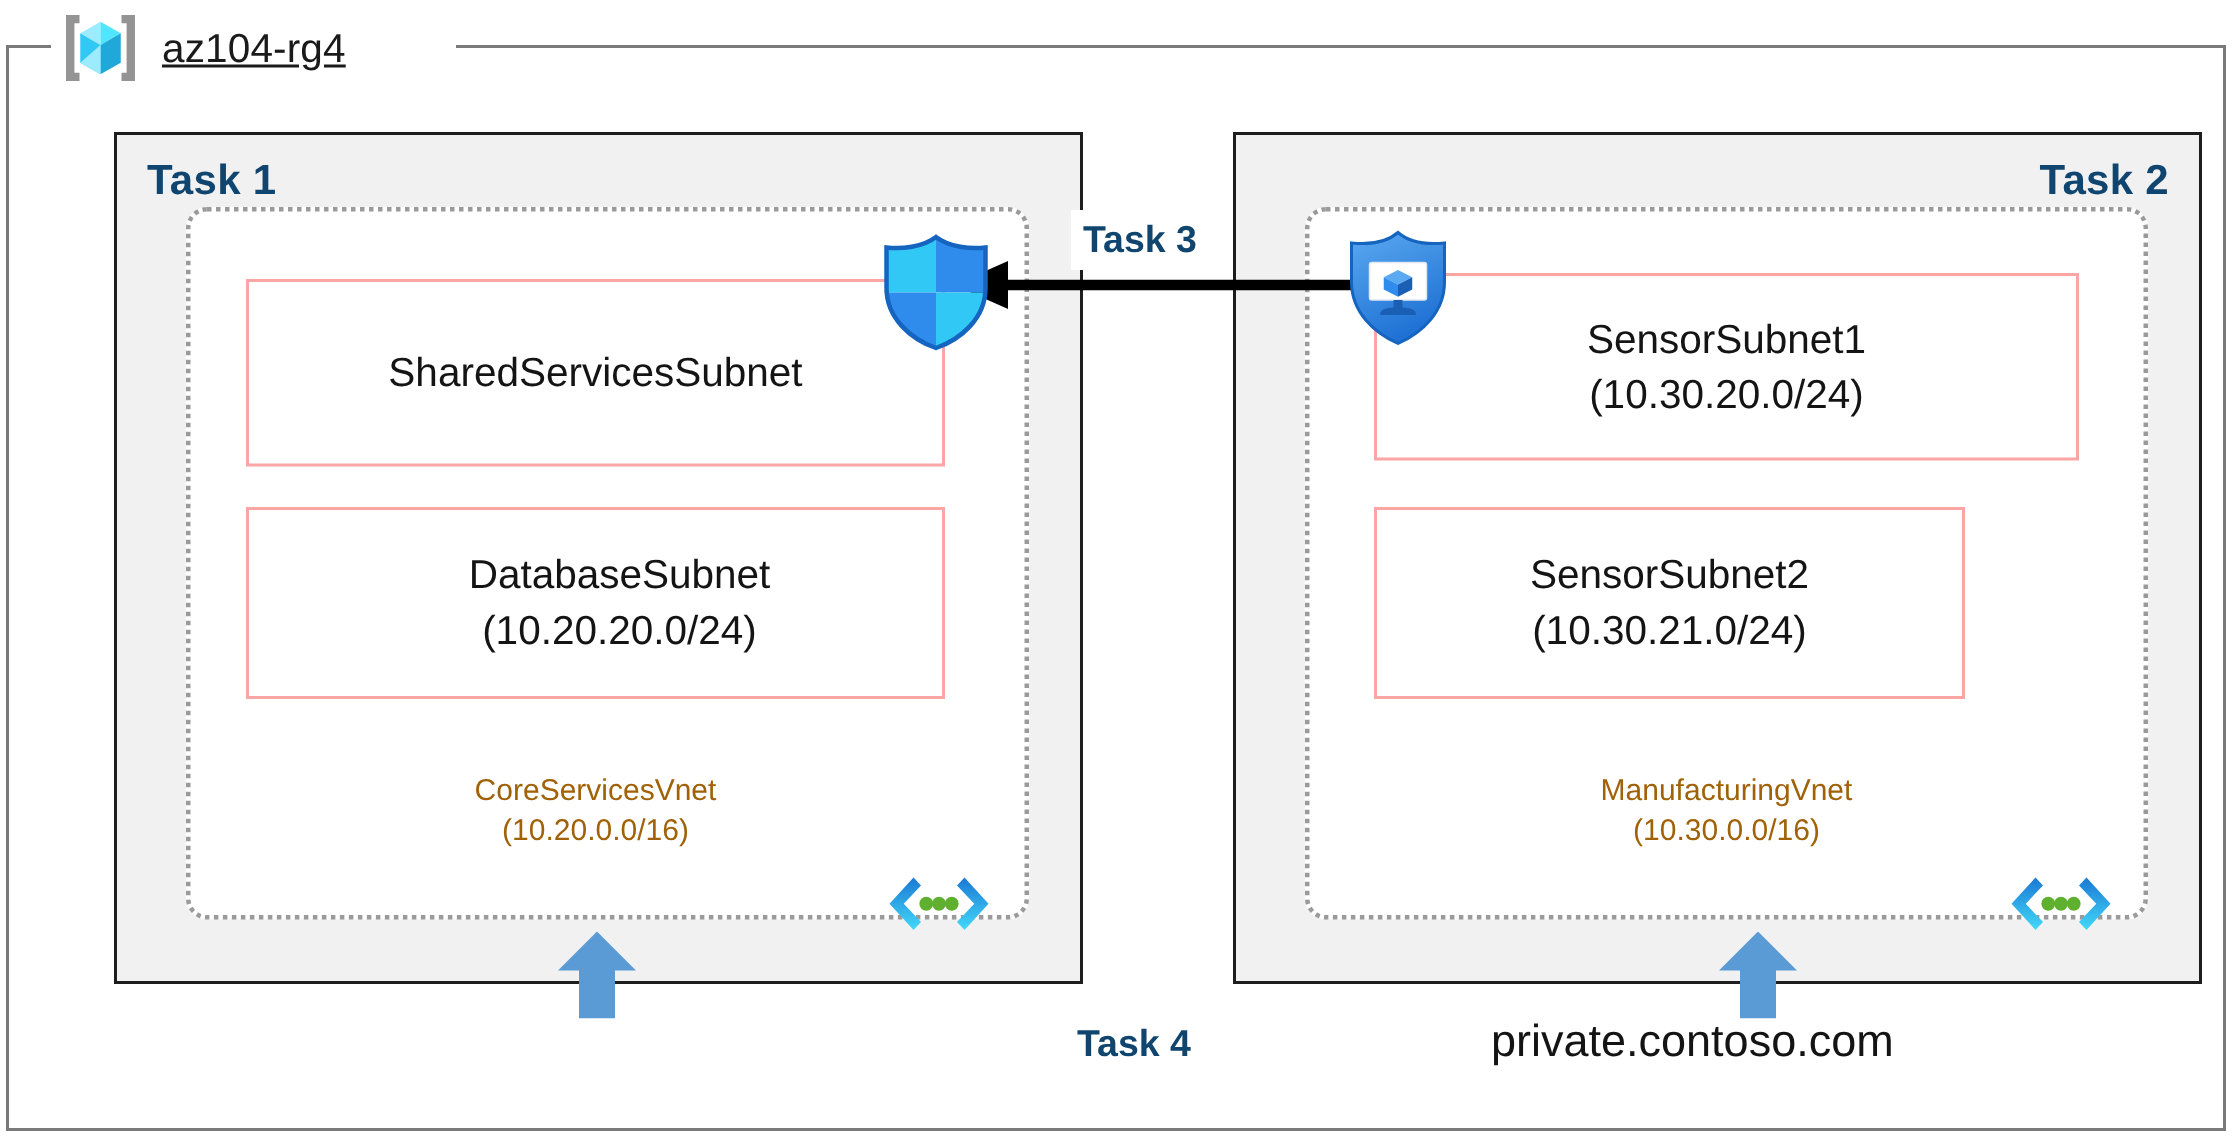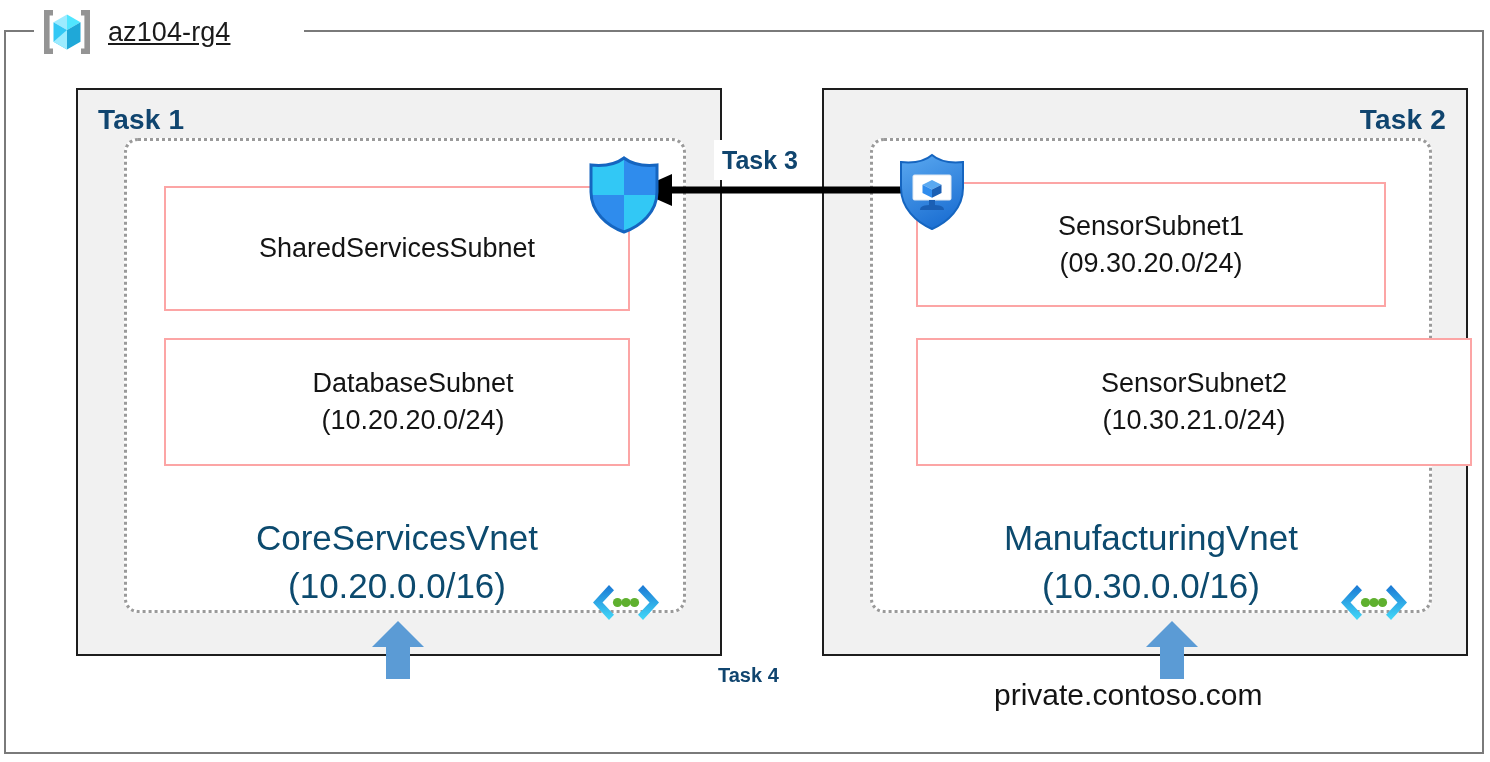--- a/index.html
+++ b/index.html
@@ -110,28 +110,28 @@
   }
   .subnet .line {
     font-size: 27px;
     color: #141414;
     line-height: 1.36;
     white-space: nowrap;
   }
   #subnet-l1 { left: 164px;  top: 186px; width: 466px; height: 125px; }
   #subnet-l2 { left: 164px;  top: 338px; width: 466px; height: 128px; padding-left: 32px; }
   #subnet-r1 { left: 916px;  top: 182px; width: 470px; height: 125px; }
-  #subnet-r2 { left: 916px;  top: 338px; width: 556px; height: 128px; }
+  #subnet-r2 { left: 916px;  top: 338px; width: 394px; height: 128px; }
 
   
   .vnet-caption {
     position: absolute;
     text-align: center;
-    font-size: 35px;
-    color: #0c4a6e;
+    font-size: 20px;
+    color: #a16207;
     line-height: 1.36;
     white-space: nowrap;
   }
   #caption-left  { left: 164px; top: 514px; width: 466px; }
   #caption-right { left: 916px; top: 514px; width: 470px; }
 
   
   .vnet-glyph {
     position: absolute;
     width: 68px;
@@ -203,22 +203,22 @@
     font-size: 30px;
     color: #141414;
     white-space: nowrap;
   }
   #dns-label-left  { left: 284px; top: 678px; }
   #dns-label-right { left: 994px; top: 678px; }
 
   #task4-label {
     position: absolute;
     left: 718px;
-    top: 664px;
-    font-size: 20px;
+    top: 682px;
+    font-size: 25px;
     font-weight: bold;
     color: #10456f;
   }
 </style>
 </head>
 <body>
 
 <div id="canvas">
 
   <div class="rg-boundary"></div>
@@ -281,21 +281,21 @@
     </svg>
   </div>
 
   <div class="task-panel" id="panel-right"></div>
   <div class="task-label right" style="right:44px; top:104px; position:absolute;">Task 2</div>
 
   <div class="vnet" id="vnet-right"></div>
 
   <div class="subnet" id="subnet-r1">
     <div class="line">SensorSubnet1</div>
-    <div class="line">(09.30.20.0/24)</div>
+    <div class="line">(10.30.20.0/24)</div>
   </div>
 
   <div class="subnet" id="subnet-r2">
     <div class="line">SensorSubnet2</div>
     <div class="line">(10.30.21.0/24)</div>
   </div>
 
   <div class="vnet-caption" id="caption-right">
     <div>ManufacturingVnet</div>
     <div>(10.30.0.0/16)</div>

